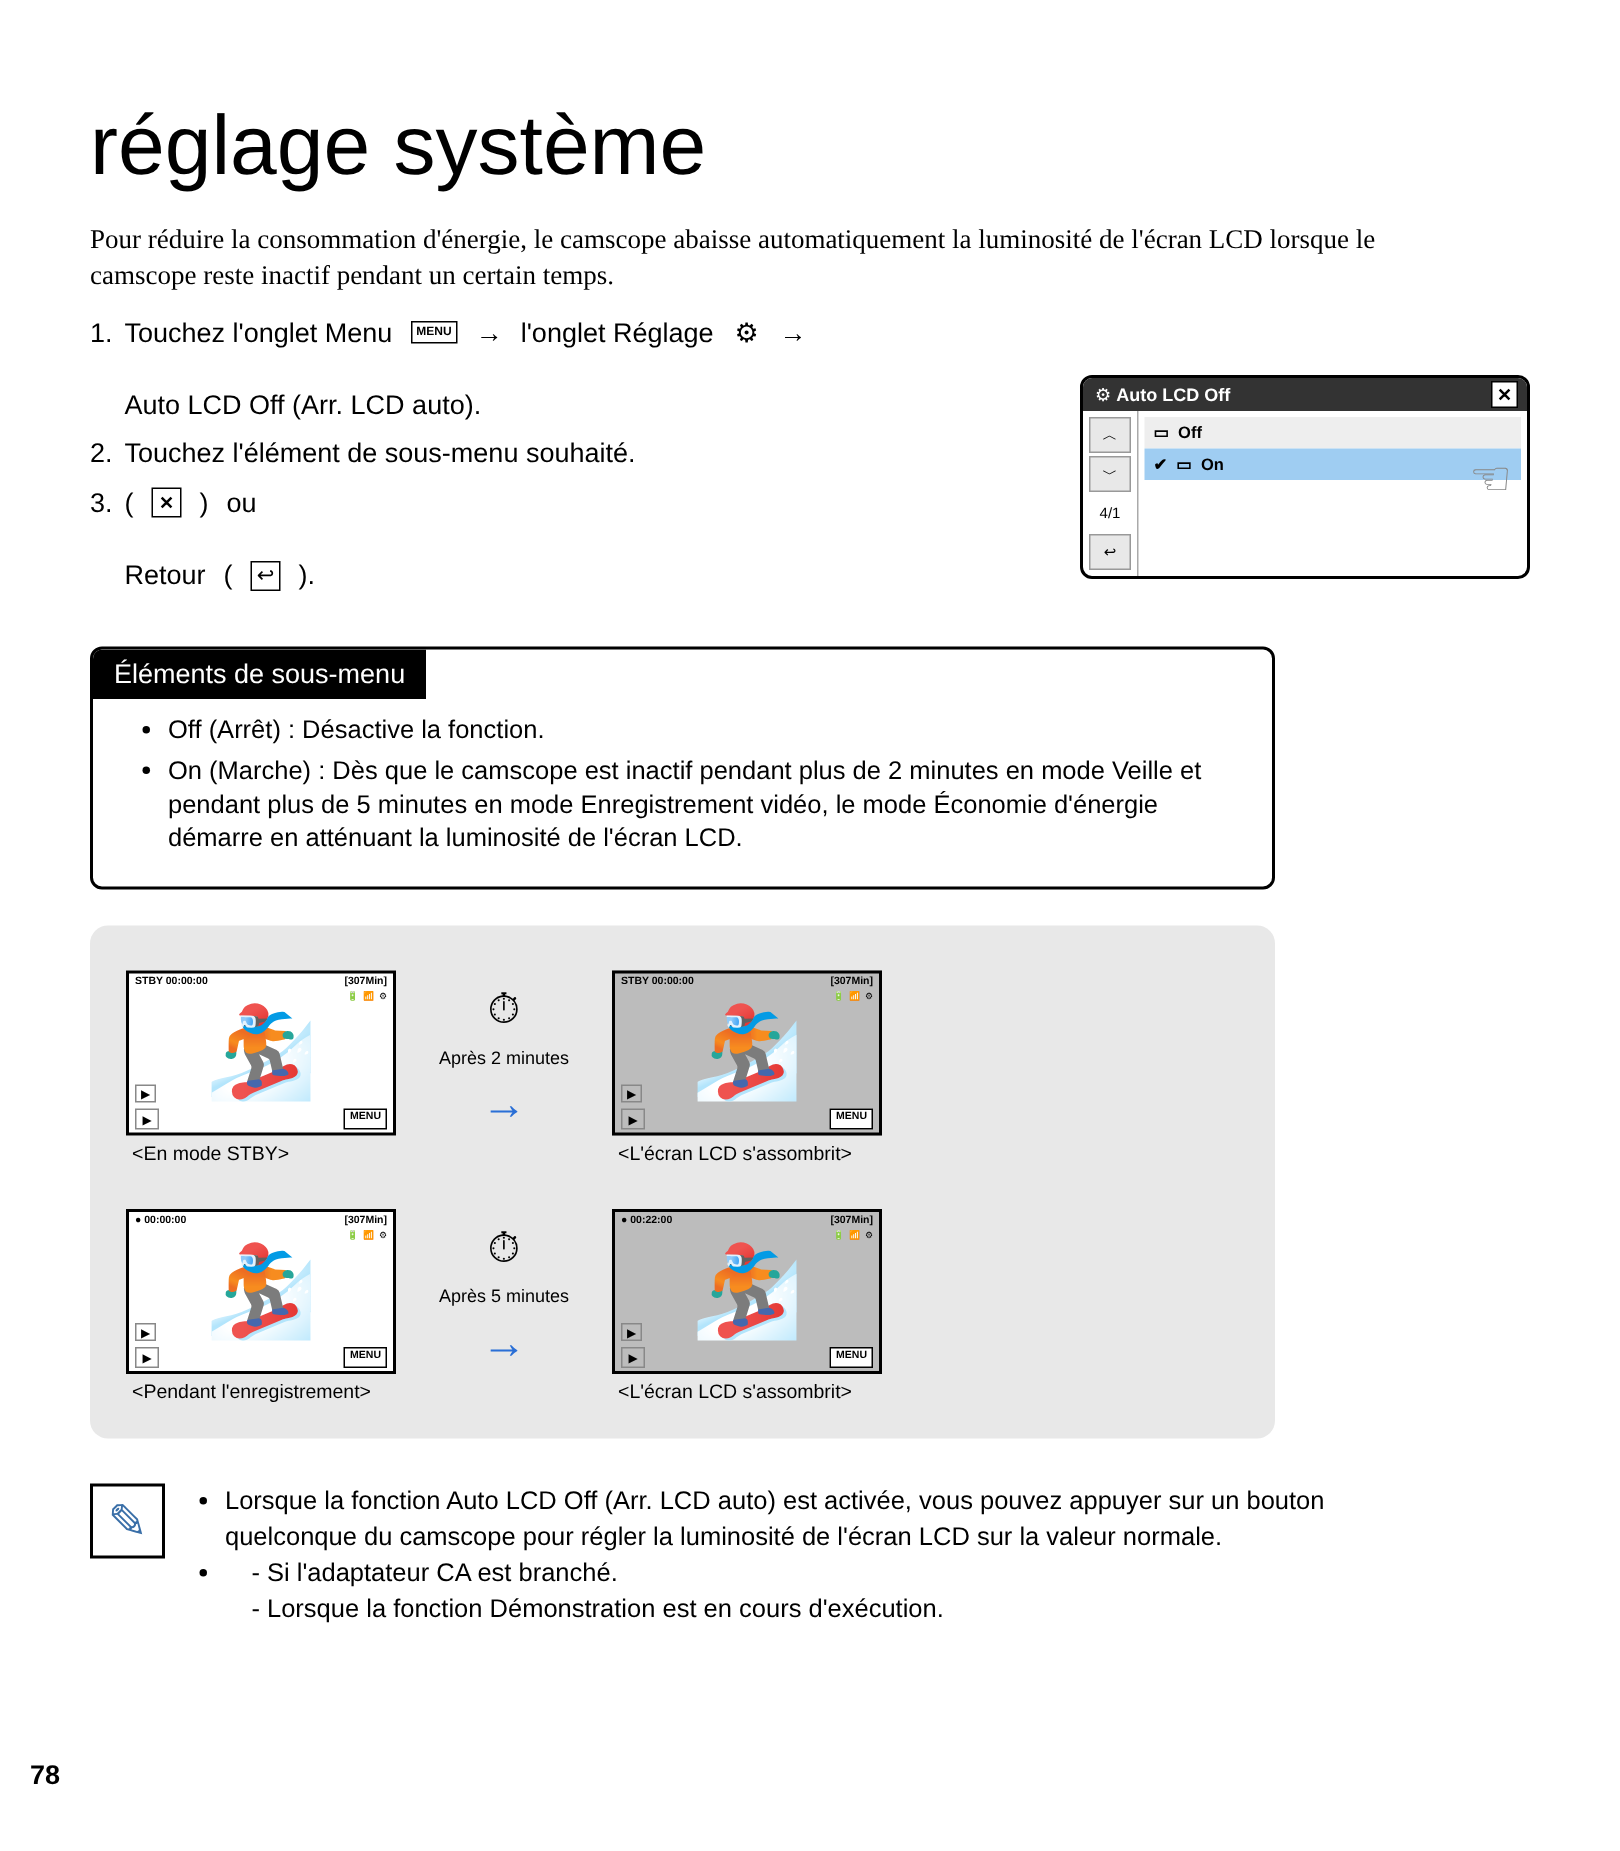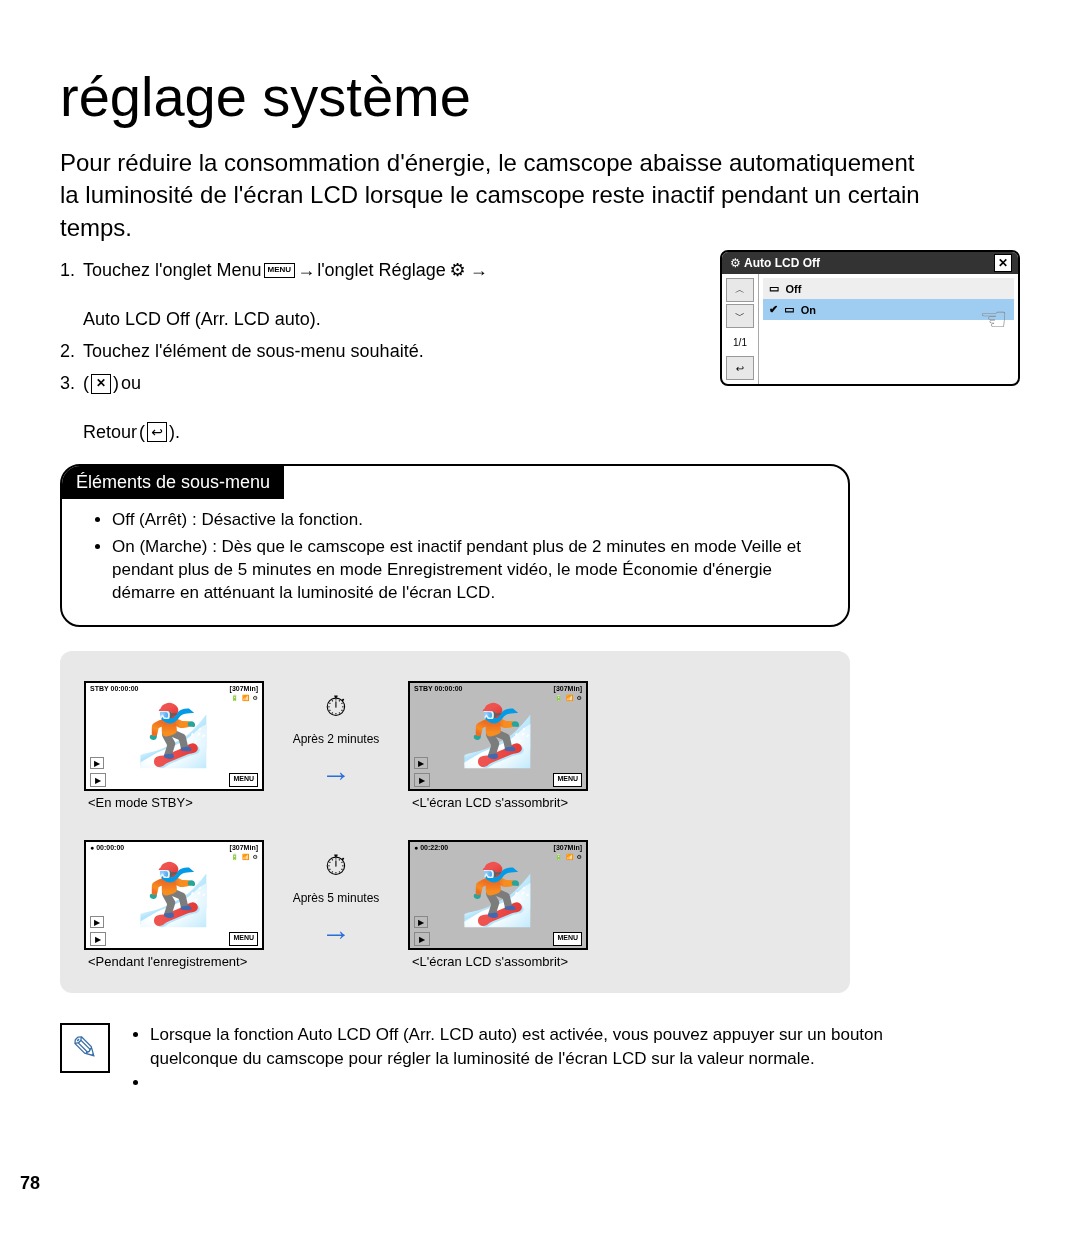--- a/index.html
+++ b/index.html
@@ -22,44 +22,45 @@
   }
   h2.section-title {
     font-size: 30px;
     font-weight: 300;
     border-bottom: 2px solid #000;
     padding-bottom: 4px;
     margin-bottom: 14px;
     width: 920px;
   }
   .intro {
-    font-size: 24px;
+    font-size: 18px;
     line-height: 1.35;
     width: 860px;
     margin-bottom: 14px;
+    font-family: Liberation Serif, serif;
   }
   .steps {
     width: 540px;
     font-size: 18px;
     line-height: 1.35;
   }
   .step {
     display: flex;
     margin-bottom: 8px;
     align-items: flex-start;
     gap: 8px;
     flex-wrap: wrap;
   }
   .step-num { flex: 0 0 auto; }
   .step-text { flex: 1 1 auto; }
   .step .inline {
     display: flex;
     flex-wrap: wrap;
     align-items: center;
-    gap: 2px;
+    gap: 12px;
   }
   .small-icon {
     display: inline-flex;
     align-items: center;
     justify-content: center;
     border: 1px solid #000;
     font-size: 8px;
     font-weight: bold;
     padding: 1px 3px;
     background: #fff;
@@ -132,23 +133,23 @@
   .menu-row.on { background: #9fcdf2; }
   .hand {
     position: absolute;
     right: 10px;
     top: 26px;
     font-size: 32px;
     color: #888;
   }
   .submenu-box {
     border: 2px solid #000;
-    border-radius: 20px;
+    border-radius: 8px;
     width: 790px;
-    margin-top: 20px;
+    margin-top: 35px;
     padding: 0 0 16px 0;
     overflow: hidden;
   }
   .submenu-header {
     background: #000;
     color: #fff;
     padding: 6px 14px;
     display: inline-block;
     font-size: 18px;
   }
@@ -323,21 +324,21 @@
   <div class="menu-screenshot">
     <div class="menu-header">
       <span>⚙</span>
       &nbsp;<span style="font-weight:bold;">Auto LCD Off</span>
       <span class="close">✕</span>
     </div>
     <div class="menu-body">
       <div class="menu-side">
         <div class="side-btn">︿</div>
         <div class="side-btn">﹀</div>
-        <div class="side-btn" style="border:none;background:none;">1/1</div>
+        <div class="side-btn" style="border:none;background:none;">4/1</div>
         <div class="side-btn">↩</div>
       </div>
       <div class="menu-main">
         <div class="menu-row off">
           <span>▭</span>
           <span>Off</span>
         </div>
         <div class="menu-row on">
           <span>✔</span>
           <span>▭</span>
@@ -454,19 +455,23 @@
       </div>
     </div>
   </div>
 
   <div class="note-row">
     <div class="note-icon">✎</div>
     <div class="note-text">
       <ul>
         <li>Lorsque la fonction Auto LCD Off (Arr. LCD auto) est activée, vous pouvez appuyer sur un bouton quelconque du camscope pour régler la luminosité de l'écran LCD sur la valeur normale.</li>
         <li>
+          <ul>
+            <li>Si l'adaptateur CA est branché.</li>
+            <li>Lorsque la fonction Démonstration est en cours d'exécution.</li>
+          </ul>
         </li>
       </ul>
     </div>
   </div>
 
   <div class="page-num">78</div>
 </div>
 
 </body></html>

